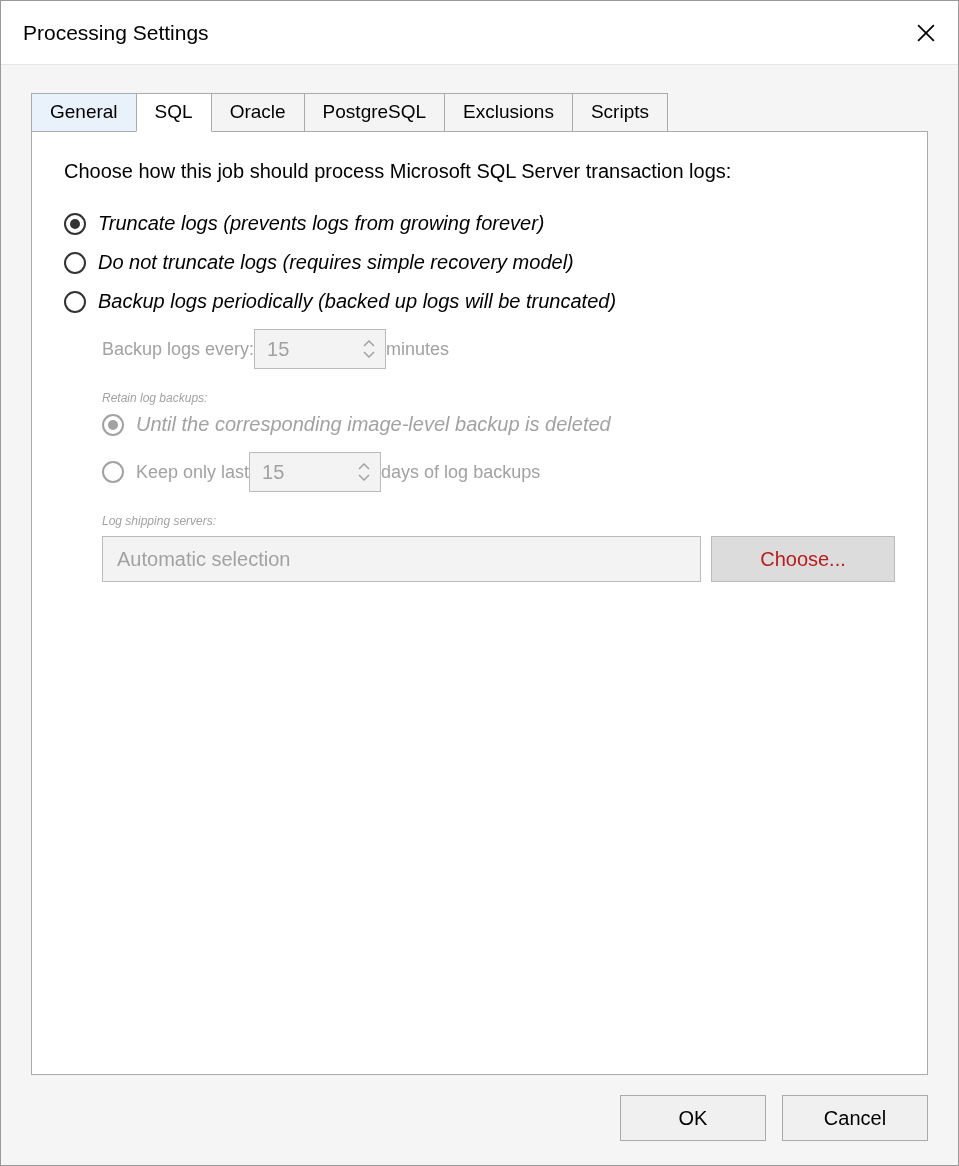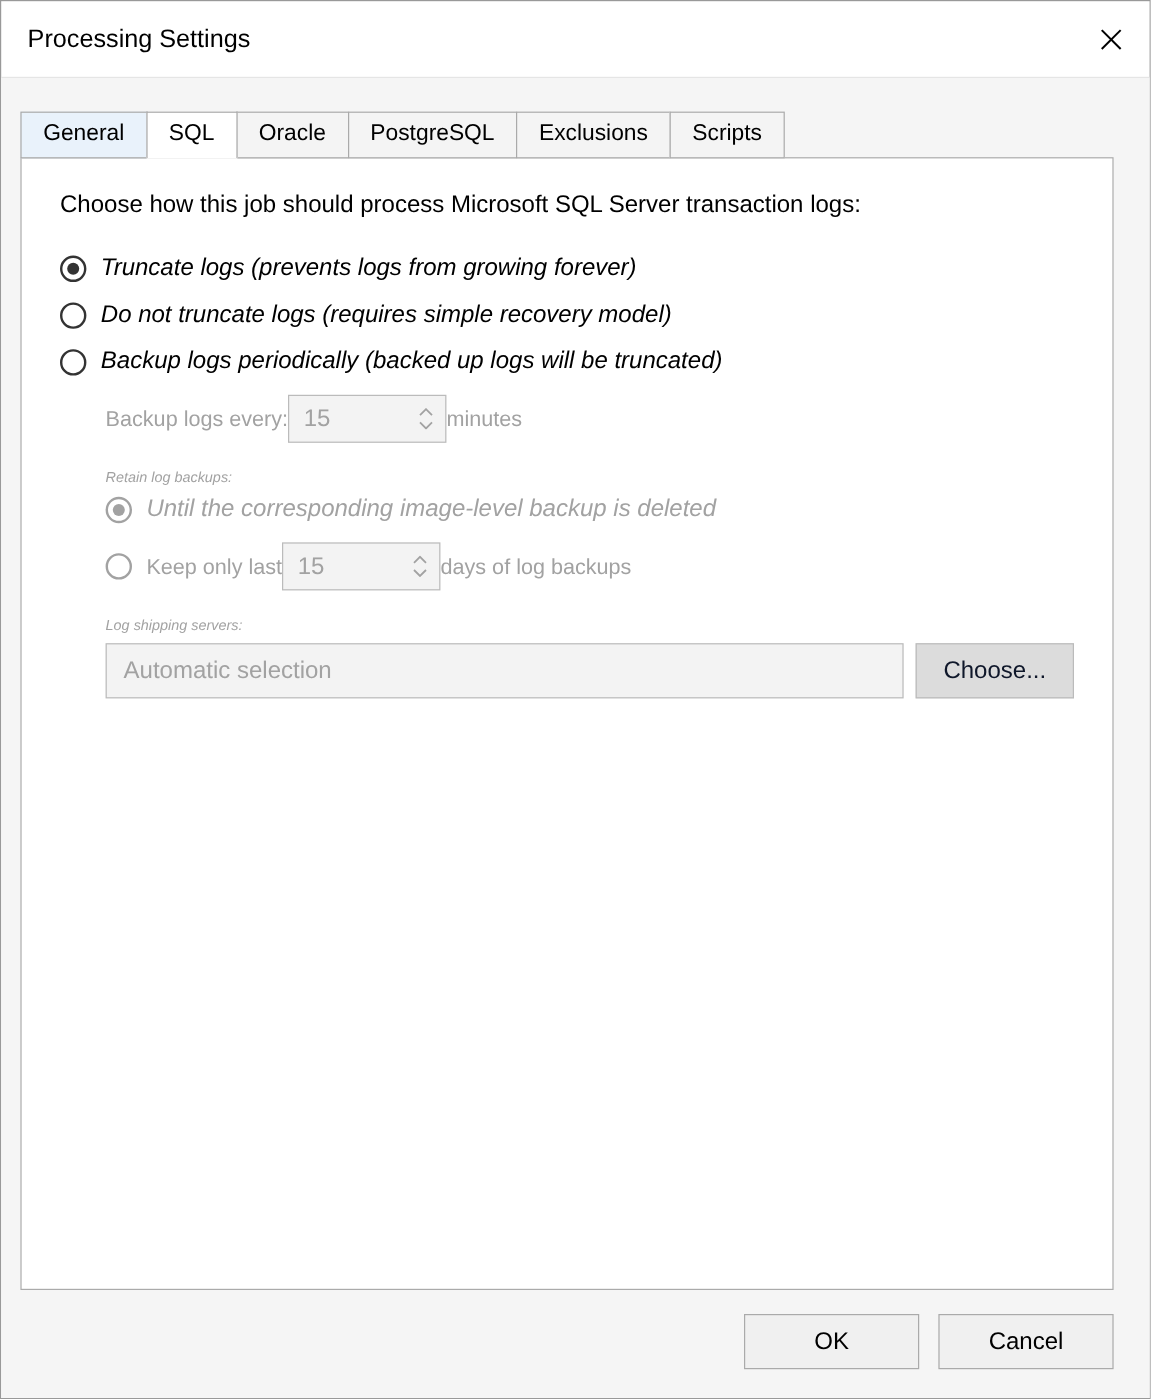--- a/index.html
+++ b/index.html
@@ -37,21 +37,21 @@
       align-items: center;
       justify-content: center;
       cursor: pointer;
     }
     .titlebar .close svg { width: 18px; height: 18px; }
     .body {
       flex: 1;
       display: flex;
       flex-direction: column;
       background: #f5f5f5;
-      padding: 28px 30px 24px 16px;
+      padding: 28px 30px 24px 30px;
     }
     .tabstrip {
       display: flex;
       position: relative;
       z-index: 2;
       margin-bottom: -1px;
     }
     .tab {
       padding: 7px 18px 8px 18px;
       border: 1px solid #aaa;
@@ -155,25 +155,25 @@
       height: 46px;
       border: 1px solid #bbb;
       background: #f3f3f3;
       display: flex;
       align-items: center;
       padding-left: 14px;
       font-size: 20px;
       color: #a2a2a2;
     }
     .choose-btn {
-      width: 132px;
+      width: 184px;
       height: 46px;
       border: 1px solid #bbb;
       background: #dcdcdc;
-      color: #0f172a;
+      color: #b91c1c;
       font-size: 20px;
       display: flex;
       align-items: center;
       justify-content: center;
     }
     .buttonbar {
       display: flex;
       justify-content: flex-end;
       gap: 16px;
       margin-top: 20px;

